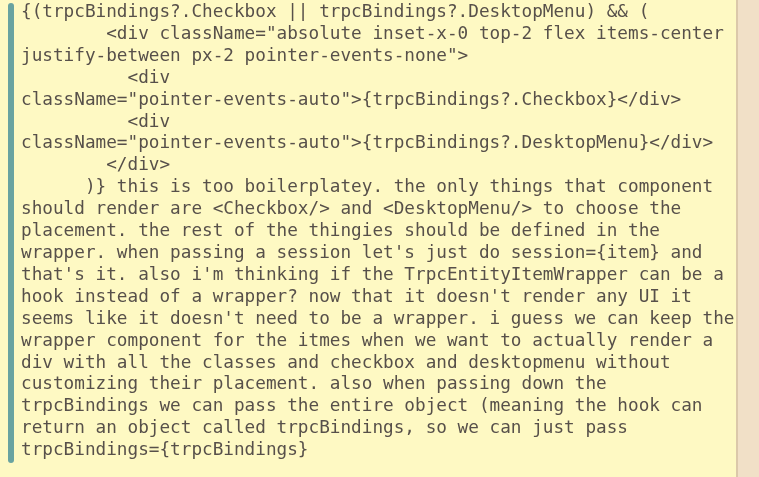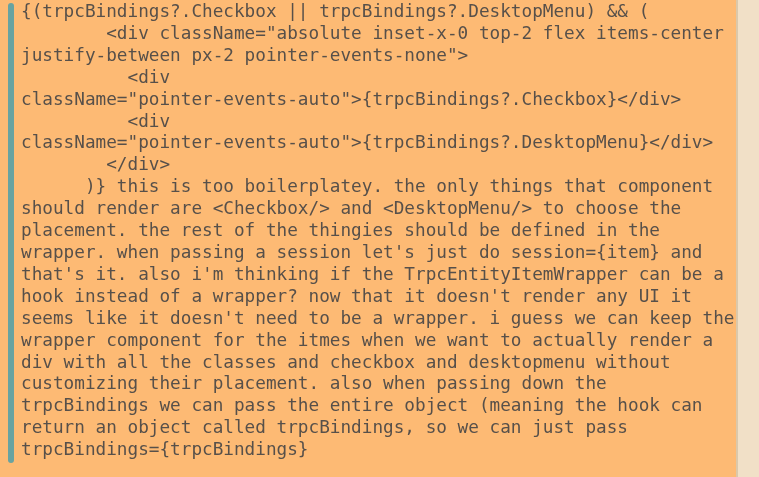--- a/index.html
+++ b/index.html
@@ -4,21 +4,21 @@
 <style>
   html, body {
     margin: 0;
     padding: 0;
     background: #ecd9bb;
   }
   .screen {
     position: relative;
     width: 759px;
     height: 477px;
-    background: #fdba74;
+    background: #fef9c3;
     overflow: hidden;
     font-family: "DejaVu Sans Mono", "Liberation Mono", monospace;
   }
   .quote-bar {
     position: absolute;
     left: 8px;
     top: 3px;
     width: 6px;
     height: 460px;
     background: #69a3a0;

